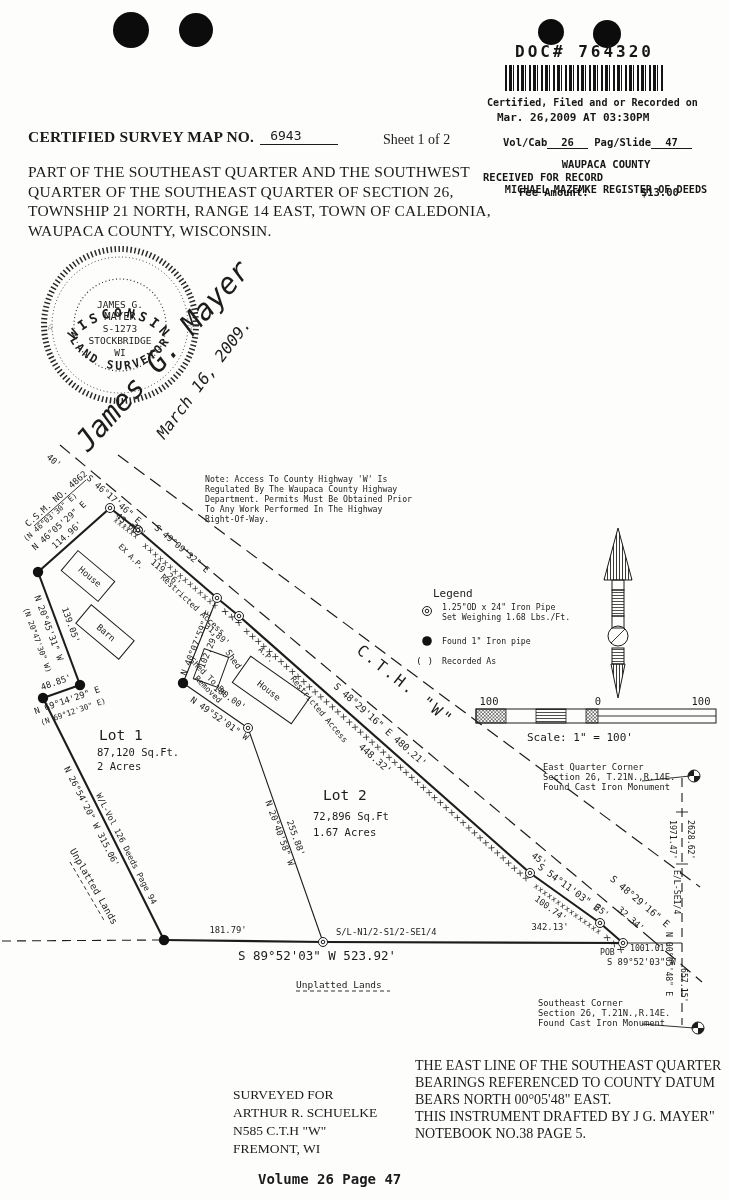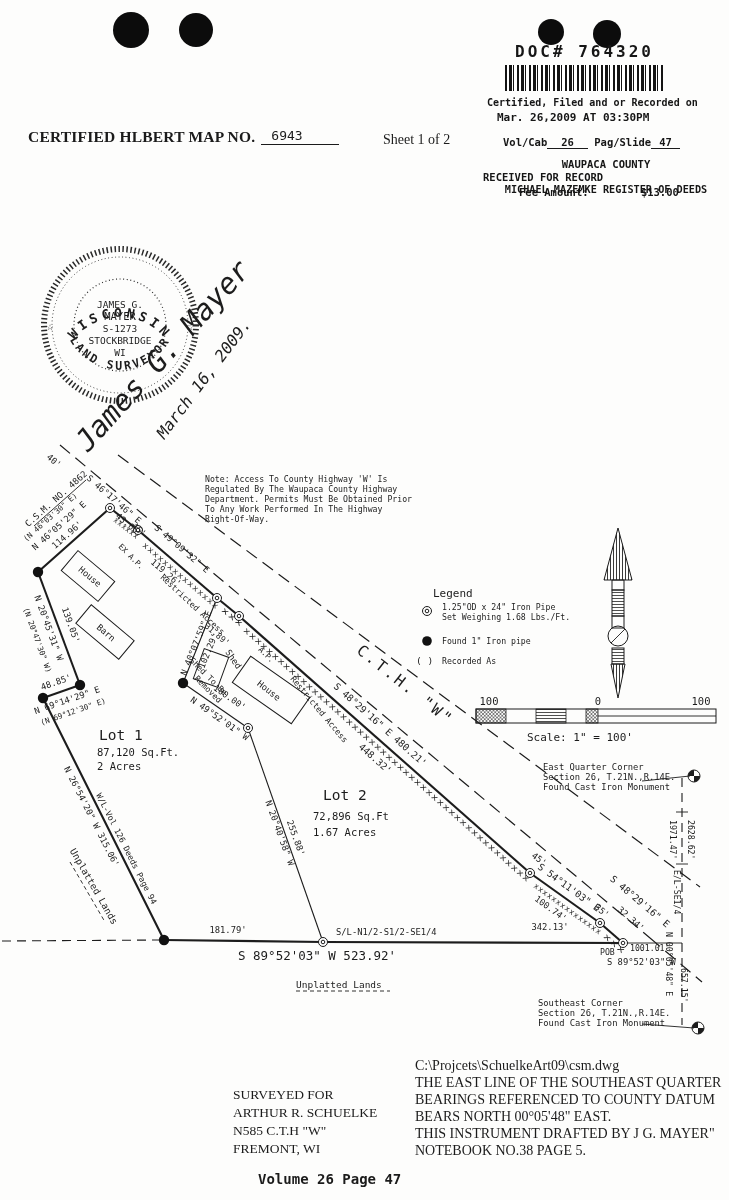--- a/index.html
+++ b/index.html
@@ -314,48 +314,53 @@
   </g>
 </svg>
 
 <div class="abs stamp" style="left:483px;top:40px;width:246px;">
   <div class="abs" style="left:32px;top:2px;font-size:16px;letter-spacing:3px;font-weight:700;">DOC# 764320</div>
   <div class="abs barcode" style="left:22px;top:25px;width:158px;height:26px;"></div>
   <div class="abs" style="left:4px;top:57px;font-size:10px;">Certified, Filed and or Recorded on</div>
   <div class="abs" style="left:14px;top:71px;font-size:11px;">Mar. 26,2009 AT 03:30PM</div>
   <div class="abs" style="left:20px;top:96px;font-size:10.5px;">
     <span>Vol/Cab</span><span class="uline" style="padding:0 14px;">26</span>
-    <span>Pag/Slide</span><span class="uline" style="padding:0 8px;">47</span>
+    <span>Pag/Slide</span><span class="uline" style="padding:0 14px;">47</span>
   </div>
   <div class="abs" style="left:0;top:118px;width:246px;text-align:center;font-size:10.5px;">WAUPACA COUNTY</div>
   <div class="abs" style="left:0;top:131px;width:246px;text-align:left;font-size:10.5px;">RECEIVED FOR RECORD</div>
   <div class="abs" style="left:0;top:144px;width:246px;text-align:center;font-size:10.2px;">MICHAEL MAZEMKE REGISTER OF DEEDS</div>
   <div class="abs" style="left:36px;top:146px;font-size:10.5px;">
     <span>Fee Amount:</span>
     <span style="padding-left:46px;">$13.00</span>
   </div>
 </div>
 
 <div class="abs" style="left:28px;top:128px;">
-  <span class="serif" style="font-weight:bold;font-size:15.5px;letter-spacing:0.2px;">CERTIFIED HLBERT MAP NO.</span>
+  <span class="serif" style="font-weight:bold;font-size:15.5px;letter-spacing:0.2px;">CERTIFIED SURVEY MAP NO.</span>
   <span class="mono" style="font-size:13px;border-bottom:1.8px solid #1b1b1b;padding:0 36px 1px 10px;margin-left:2px;display:inline-block;transform:translateY(-2px);">6943</span>
 </div>
 <div class="abs serif" style="left:383px;top:132px;font-size:14px;">Sheet 1 of 2</div>
 
+<div class="abs serif" style="left:28px;top:162px;font-size:15.5px;line-height:19.5px;letter-spacing:0.2px;">
+  <div>PART OF THE SOUTHEAST QUARTER AND THE SOUTHWEST</div>
+  <div>QUARTER OF THE SOUTHEAST QUARTER OF SECTION 26,</div>
+  <div>TOWNSHIP 21 NORTH, RANGE 14 EAST, TOWN OF CALEDONIA,</div>
+  <div>WAUPACA COUNTY, WISCONSIN.</div>
+</div>
 
 
 <div class="abs serif" style="left:233px;top:1086px;font-size:13.5px;line-height:18px;">
   <div>SURVEYED FOR</div>
   <div>ARTHUR R. SCHUELKE</div>
   <div>N585 C.T.H "W"</div>
   <div>FREMONT, WI</div>
 </div>
 
 <div class="abs serif" style="left:415px;top:1057px;font-size:14px;line-height:17px;">
-  <div>C:\Projcets\SchuelkeArt09\csm.dwg</div>
   <div>THE EAST LINE OF THE SOUTHEAST QUARTER</div>
   <div>BEARINGS REFERENCED TO COUNTY DATUM</div>
   <div>BEARS NORTH 00°05'48" EAST.</div>
   <div>THIS INSTRUMENT DRAFTED BY J G. MAYER"</div>
   <div>NOTEBOOK NO.38 PAGE 5.</div>
 </div>
 
 <div class="abs mono" style="left:258px;top:1171px;font-size:14px;font-weight:bold;">Volume 26 Page 47</div>
 
 </div>

